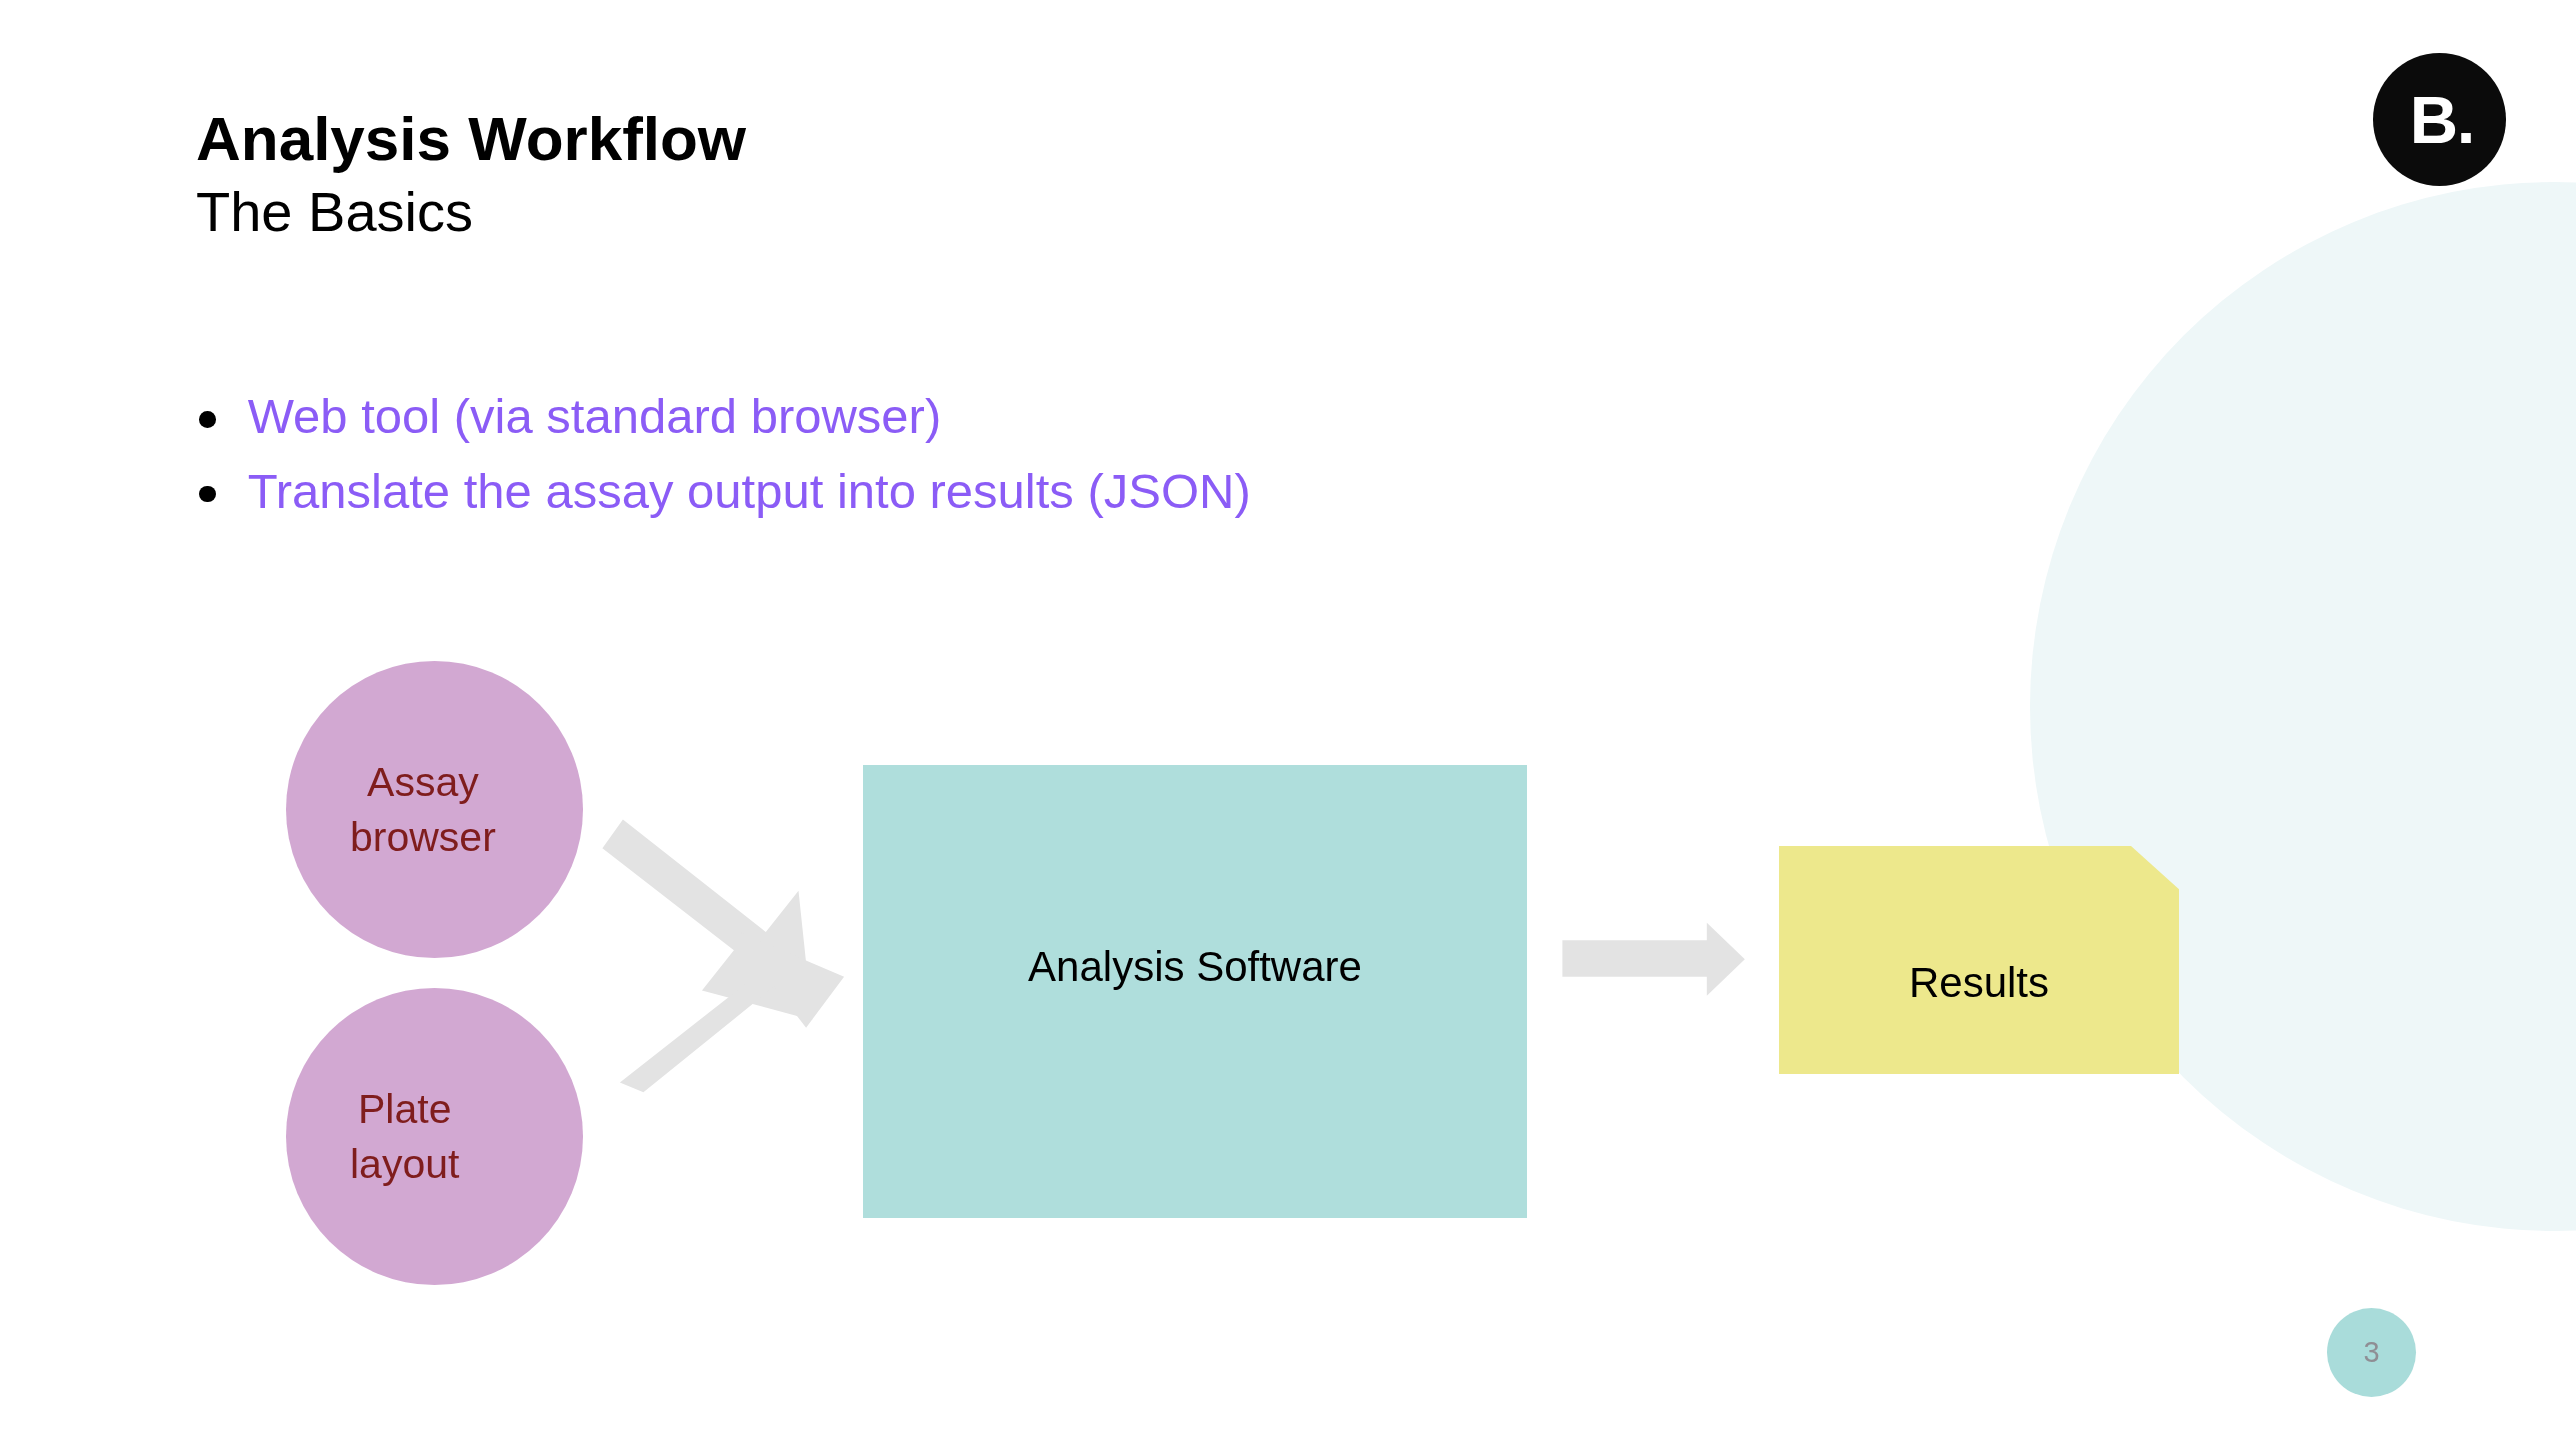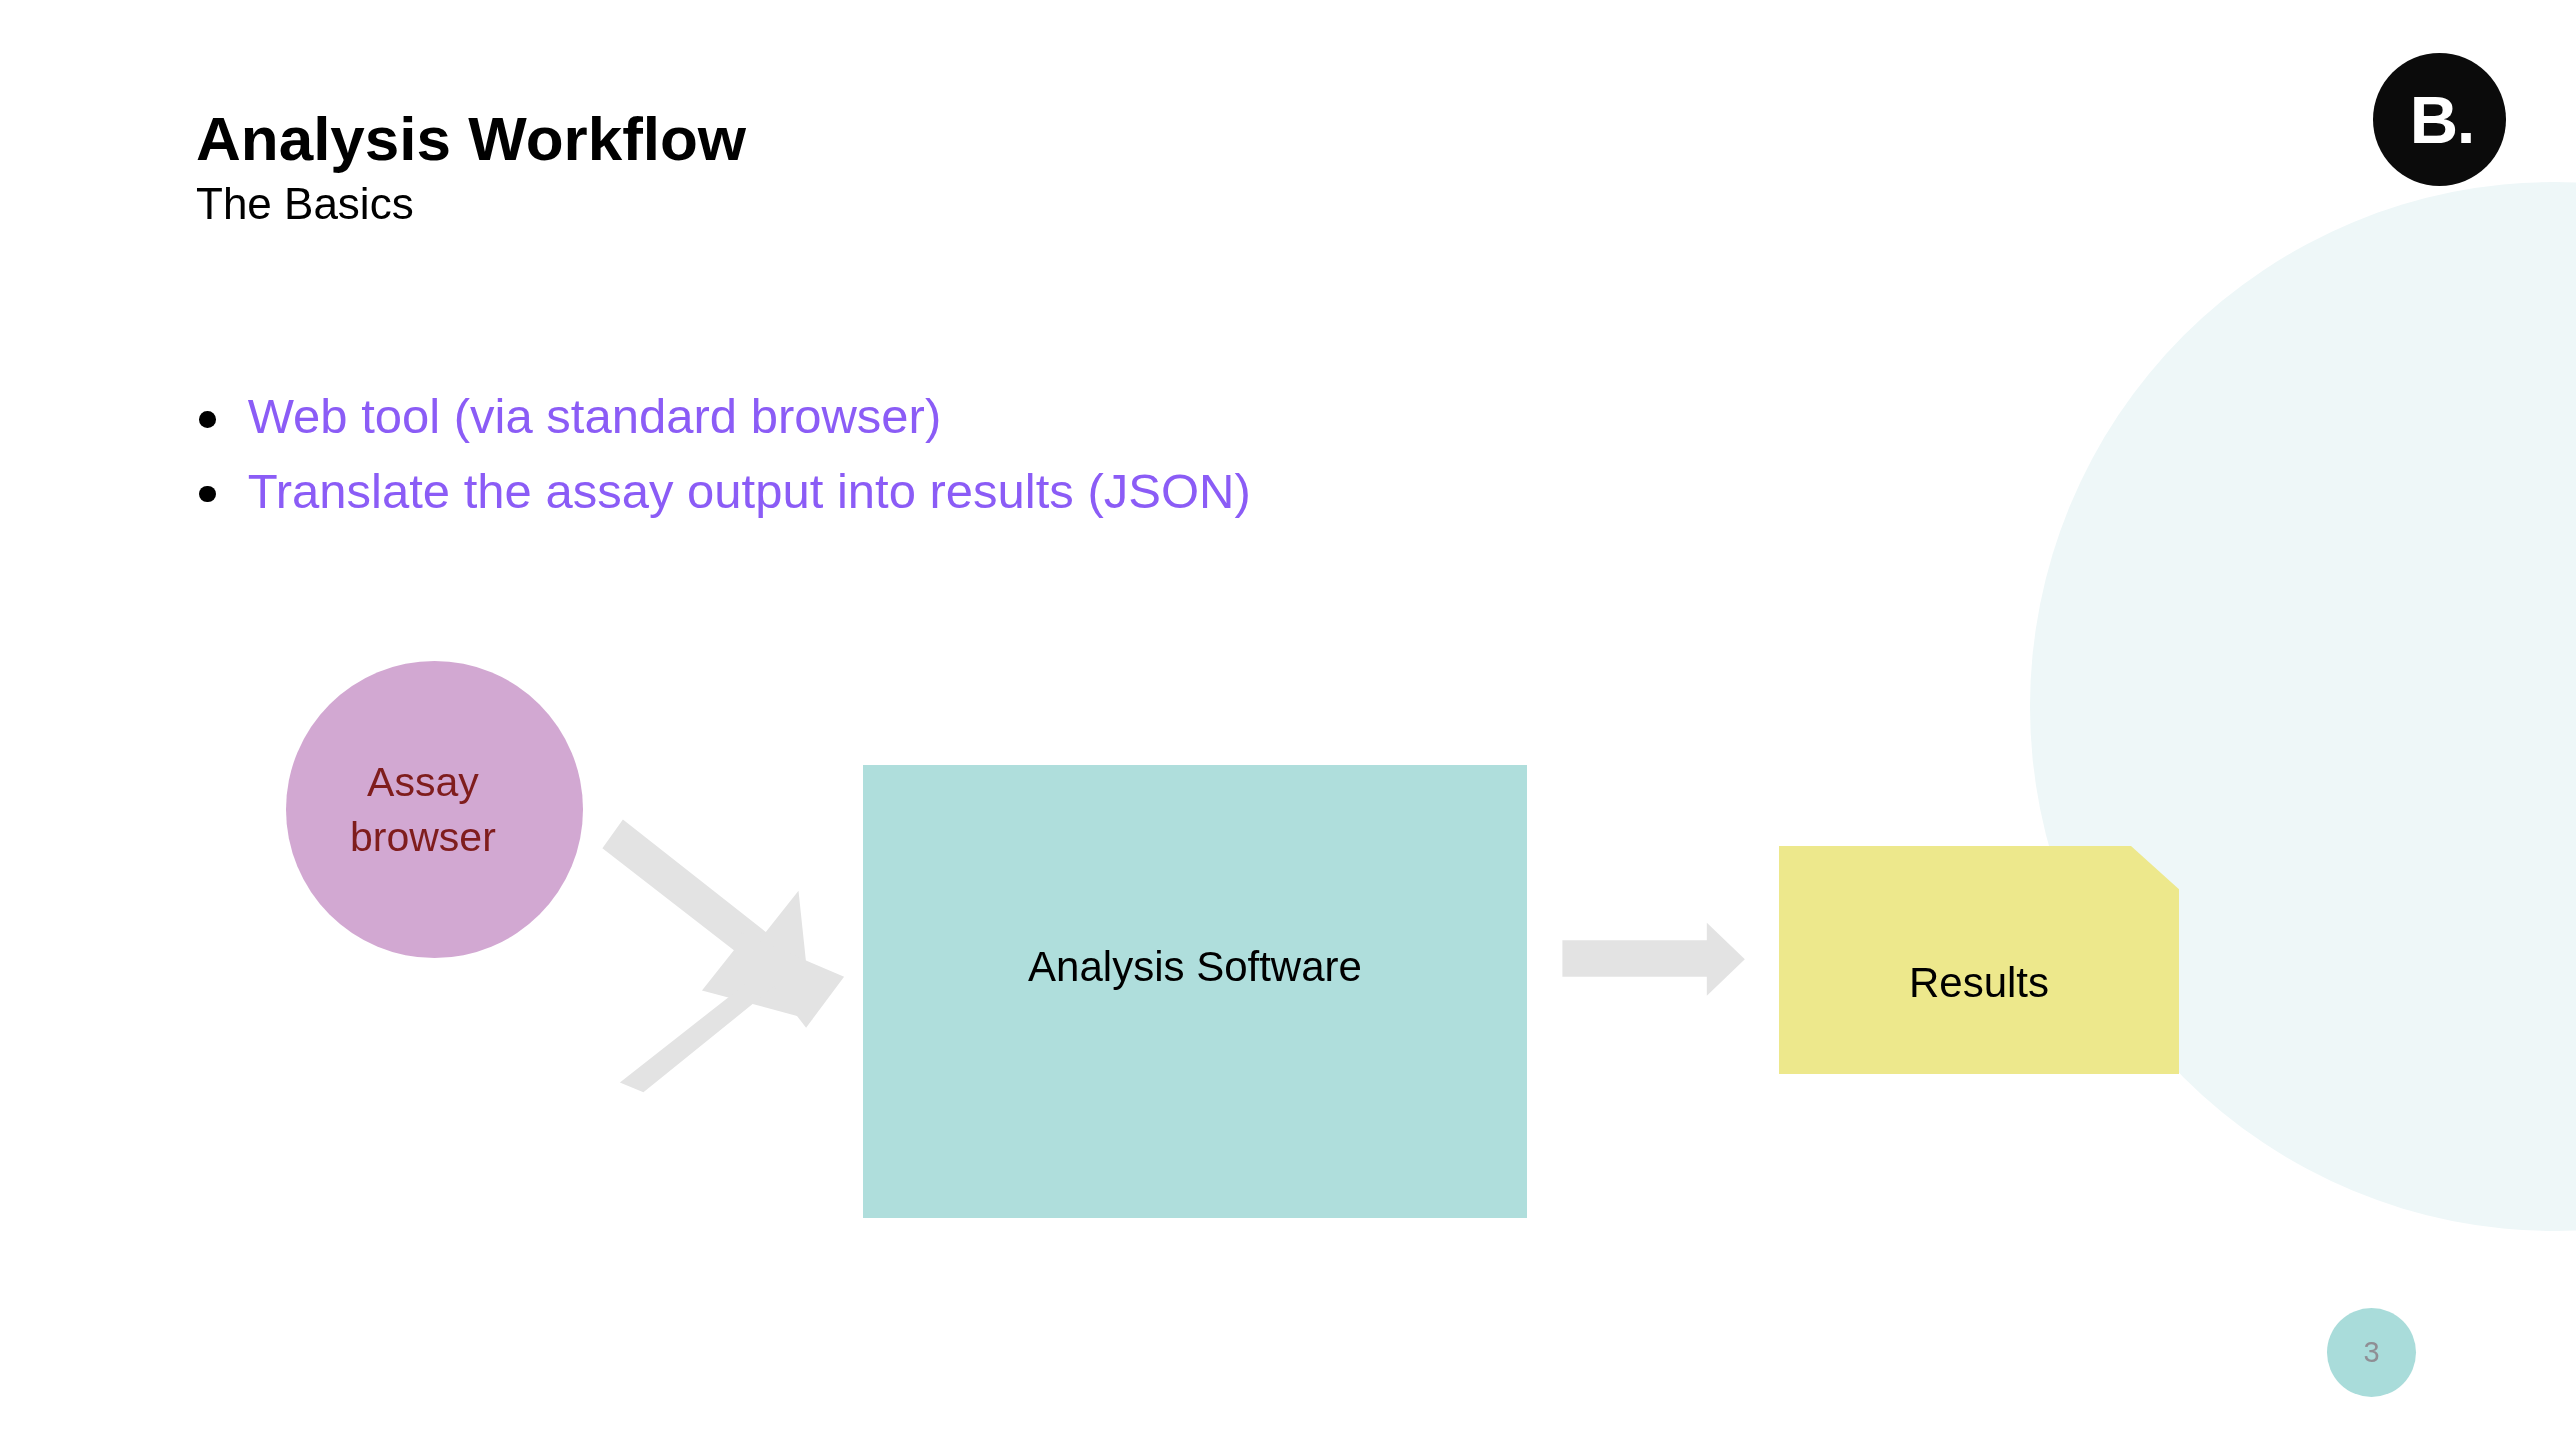--- a/index.html
+++ b/index.html
@@ -68,21 +68,21 @@
   }
   .title {
     font-size: 62px;
     font-weight: 700;
     color: #000000;
     line-height: 1.08;
     margin: 0;
     white-space: nowrap;
   }
   .subtitle {
-    font-size: 44px;
+    font-size: 56px;
     font-weight: 400;
     color: #000000;
     line-height: 1.2;
     margin: 4.6px 0 0 0;
     white-space: nowrap;
   }
 
   
   .bullets {
     position: absolute;
@@ -252,20 +252,26 @@
       <polygon fill="#E3E3E3" points="2055,1237 2245,1237 2245,1214 2295,1262 2245,1310 2245,1285 2055,1285"></polygon>
     </svg>
 
     <div class="node-circle" id="circle-assay">
       <div class="node-label">
         <span>Assay</span><br>
         <span>browser</span>
       </div>
     </div>
 
+    <div class="node-circle" id="circle-plate">
+      <div class="node-label">
+        <span>Plate</span><br>
+        <span>layout</span>
+      </div>
+    </div>
 
     <div class="node-rect">
       <div class="node-label">Analysis Software</div>
     </div>
 
     <div class="node-doc">
       <div class="node-label">Results</div>
     </div>
 
   </div>

